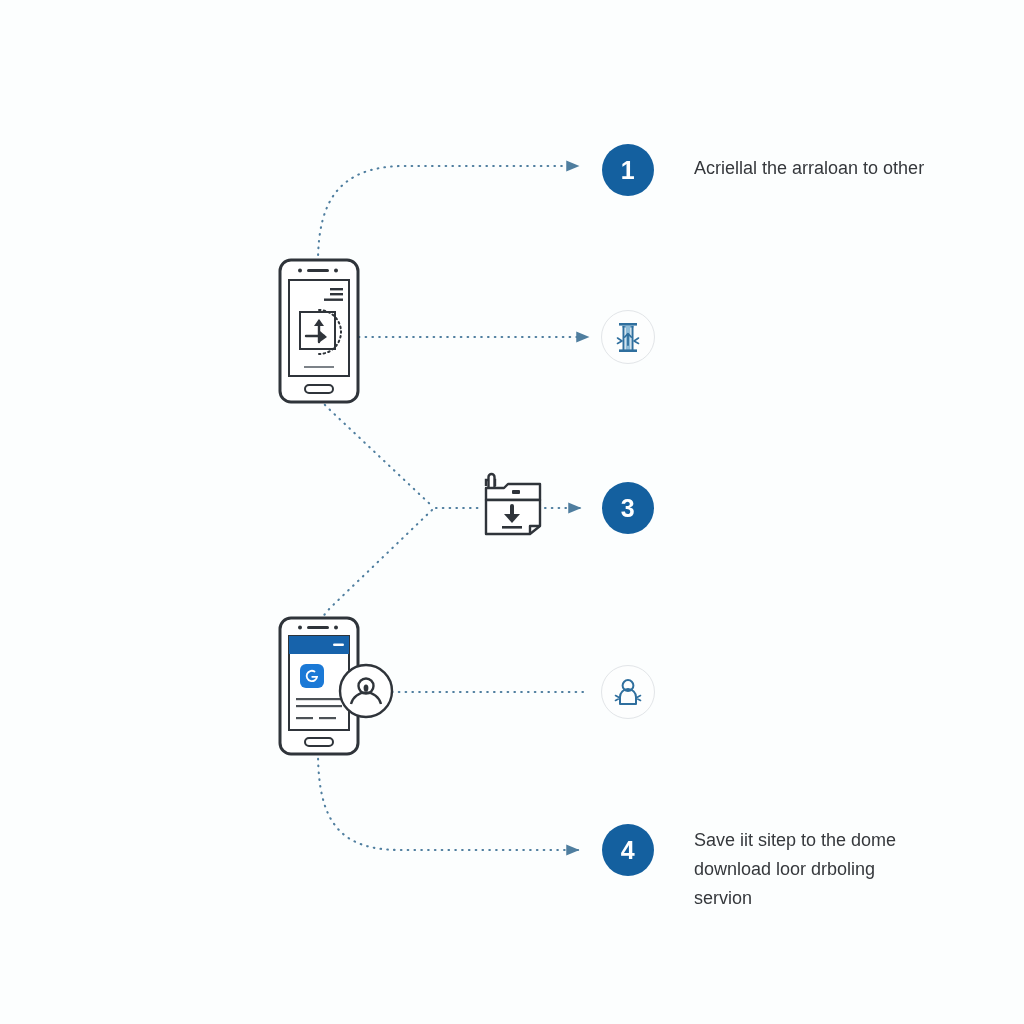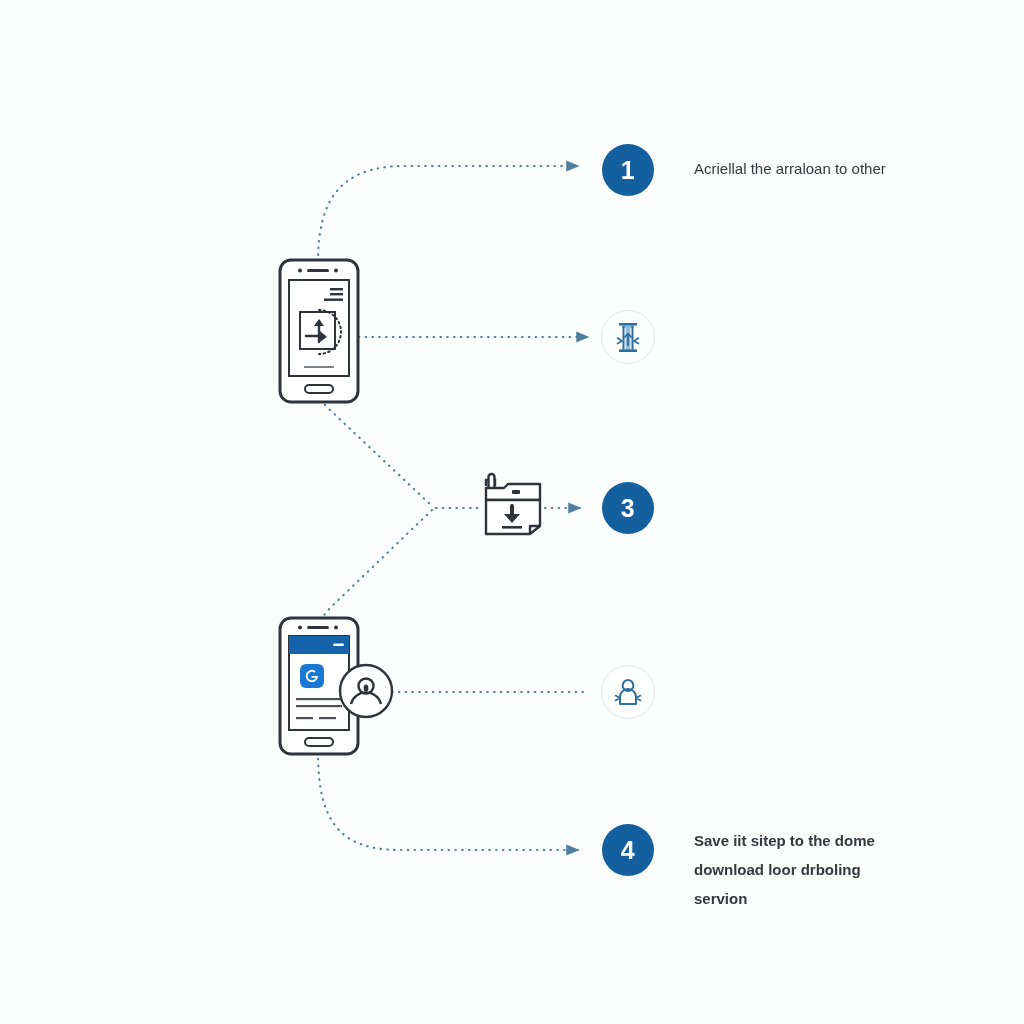--- a/index.html
+++ b/index.html
@@ -39,21 +39,21 @@
     font-weight: bold;
     display: flex;
     align-items: center;
     justify-content: center;
     flex: 0 0 auto;
     letter-spacing: 0.5px;
   }
   .step-text {
     margin-left: 40px;
     color: #35383c;
-    font-size: 15px;
+    font-size: 18px;
     line-height: 29px;
     max-width: 280px;
     padding-top: 10px;
     white-space: pre-line;
   }
   
   .circle-icon {
     position: absolute;
     width: 54px;
     height: 54px;
@@ -208,18 +208,18 @@
     <svg width="30" height="30" viewBox="0 0 30 30">
       <circle cx="15" cy="8.5" r="5.4" fill="none" stroke="#2f6f9e" stroke-width="2"></circle>
       <path d="M 7 27 L 7 20 A 8 8 0 0 1 23 20 L 23 27 Z" fill="none" stroke="#2f6f9e" stroke-width="2" stroke-linejoin="round"></path>
       <path d="M 7 21 L 2.5 18.5 M 7 21 L 2.5 23.5" stroke="#2f6f9e" stroke-width="1.6" fill="none" stroke-linecap="round"></path>
       <path d="M 23 21 L 27.5 18.5 M 23 21 L 27.5 23.5" stroke="#2f6f9e" stroke-width="1.6" fill="none" stroke-linecap="round"></path>
     </svg>
   </div>
 
   <div class="step-row" style="left:602px; top:824px;">
     <div class="step-badge">4</div>
-    <div class="step-text" style="padding-top:2px;font-weight:bold;">Save iit sitep to the dome
+    <div class="step-text" style="padding-top:2px;">Save iit sitep to the dome
 download loor drboling
 servion</div>
   </div>
 
 </div>
 
 </body></html>

